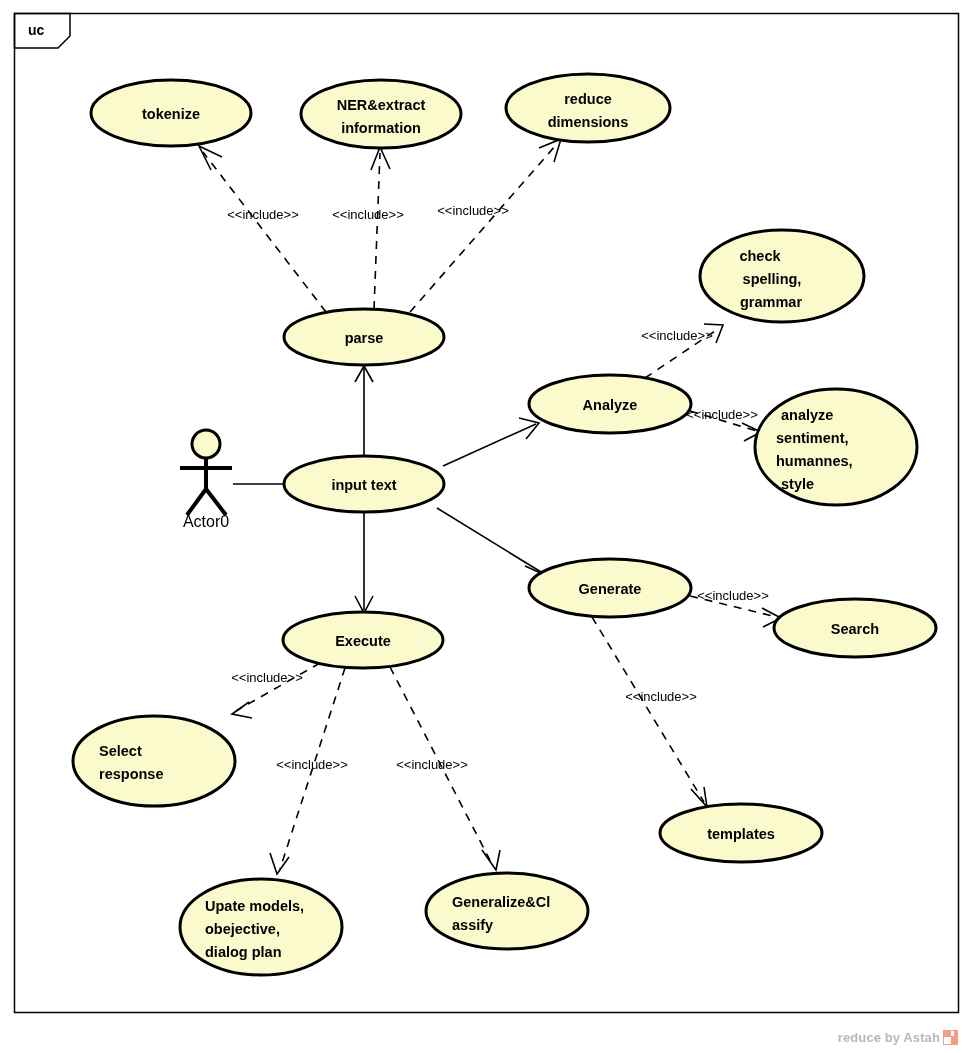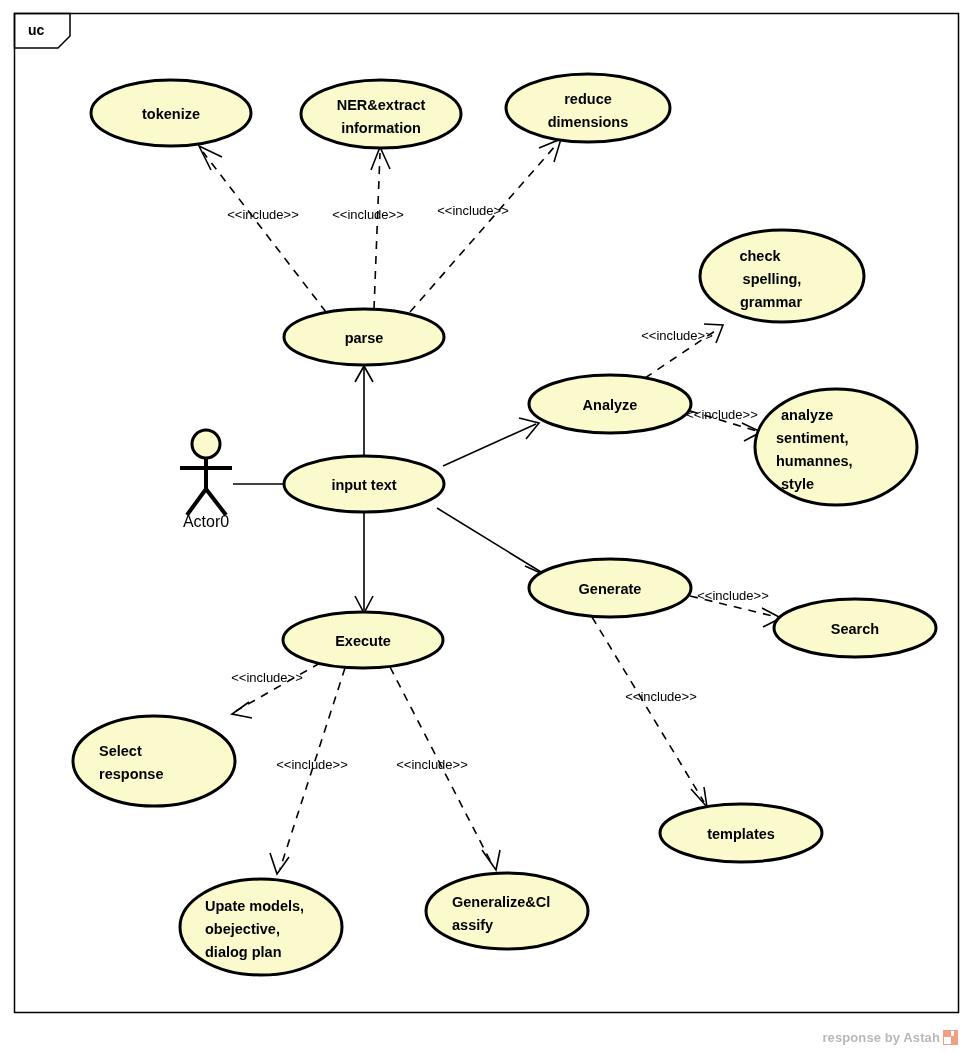--- a/index.html
+++ b/index.html
@@ -289,17 +289,17 @@
       <line x1="206" y1="458" x2="206" y2="490" stroke="#000000" stroke-width="4"></line>
       <line x1="180" y1="468" x2="232" y2="468" stroke="#000000" stroke-width="4"></line>
       <line x1="206" y1="489" x2="187" y2="515" stroke="#000000" stroke-width="4"></line>
       <line x1="206" y1="489" x2="226" y2="515" stroke="#000000" stroke-width="4"></line>
       <text class="actor-label" x="206" y="527" text-anchor="middle">Actor0</text>
     </g>
 
   </svg>
 
   <div class="watermark">
-    <span>response by Astah</span>
+    <span>reduce by Astah</span>
     <span class="astah-logo"></span>
   </div>
 
 </div>
 
 </body></html>

